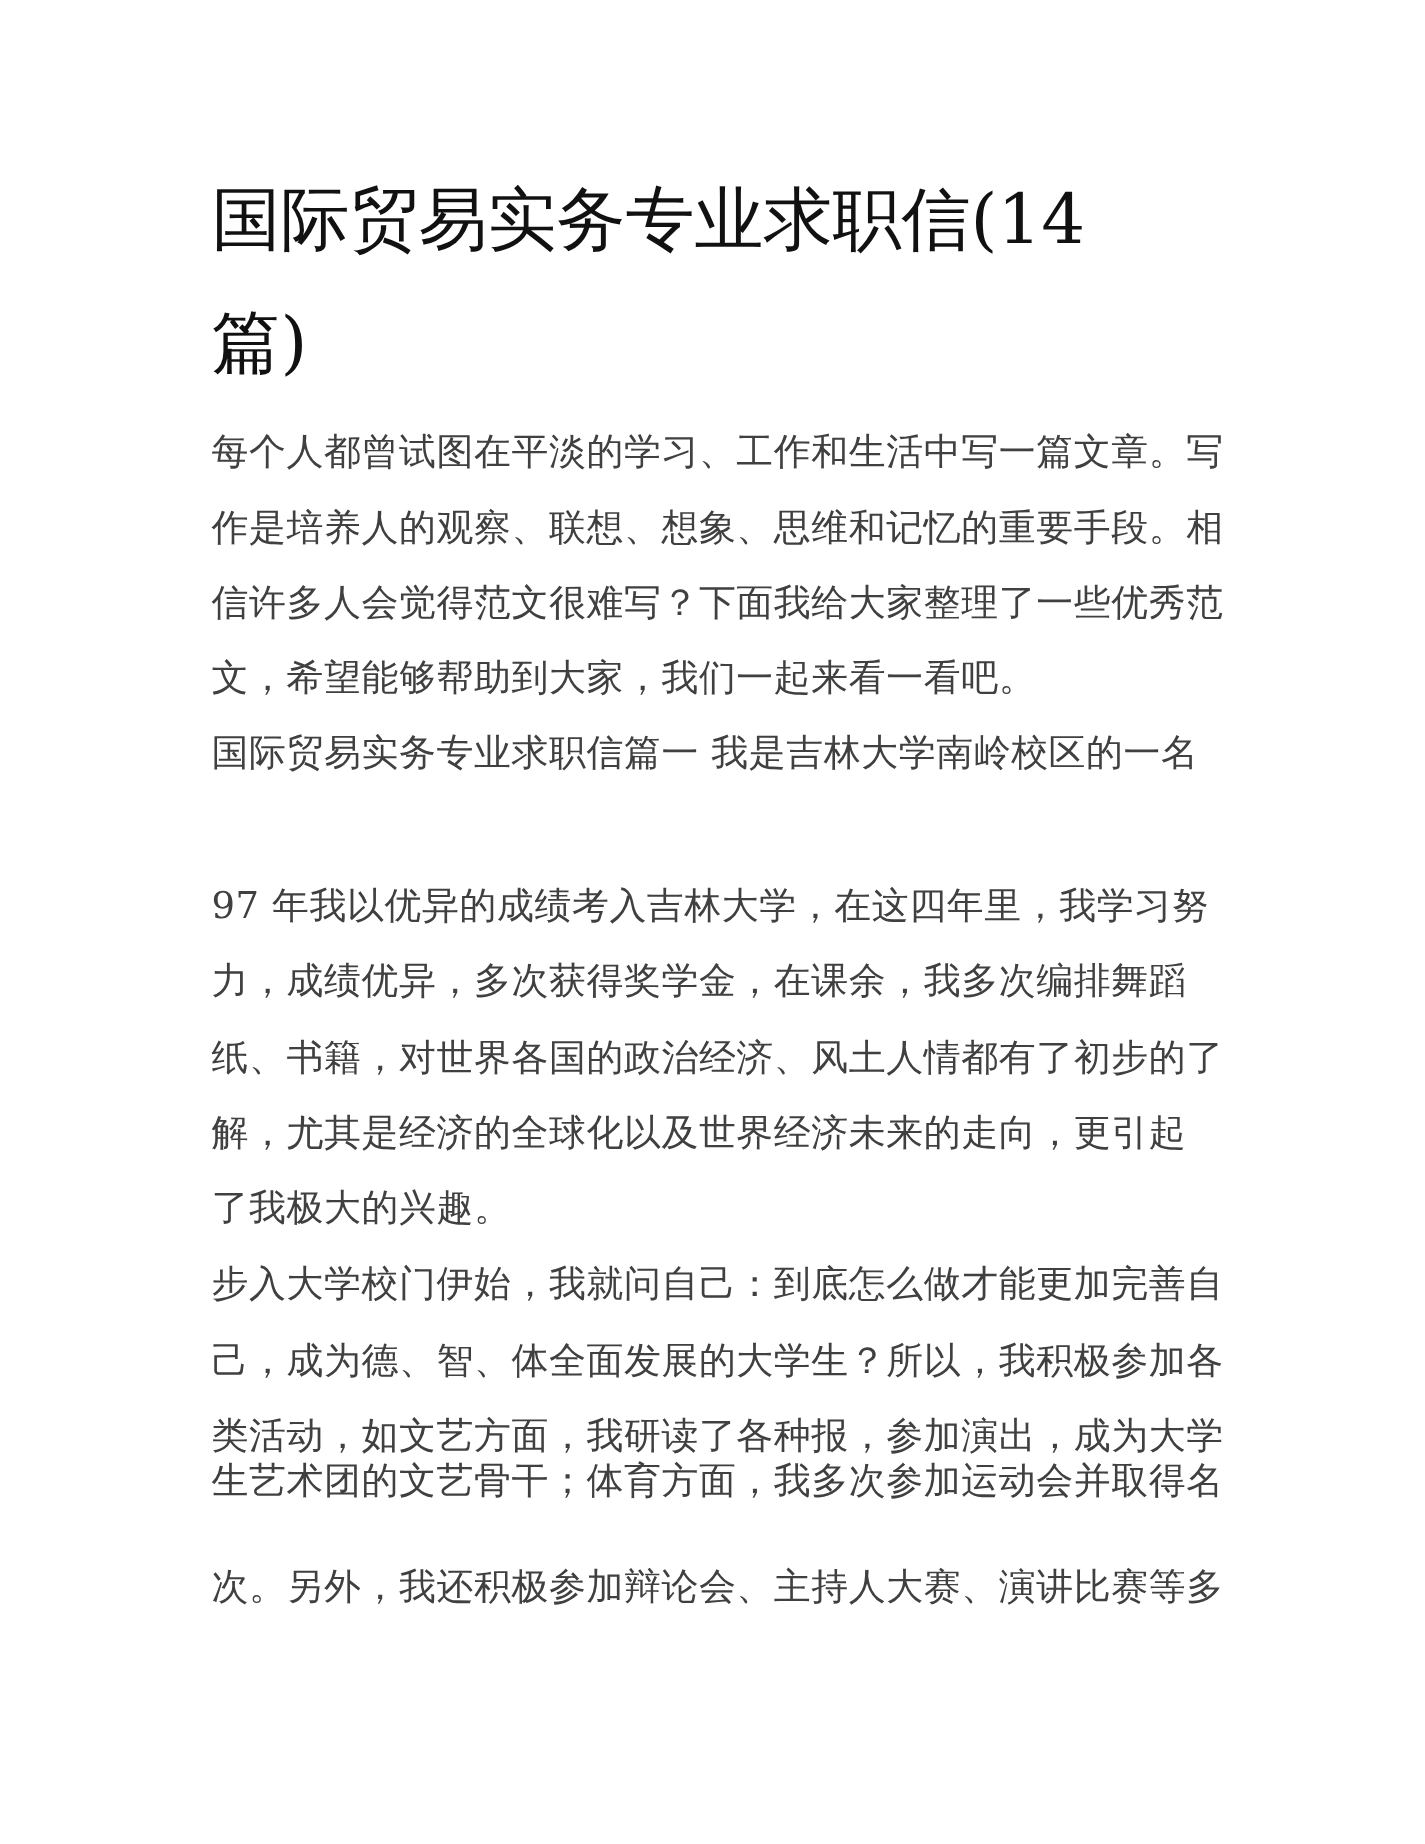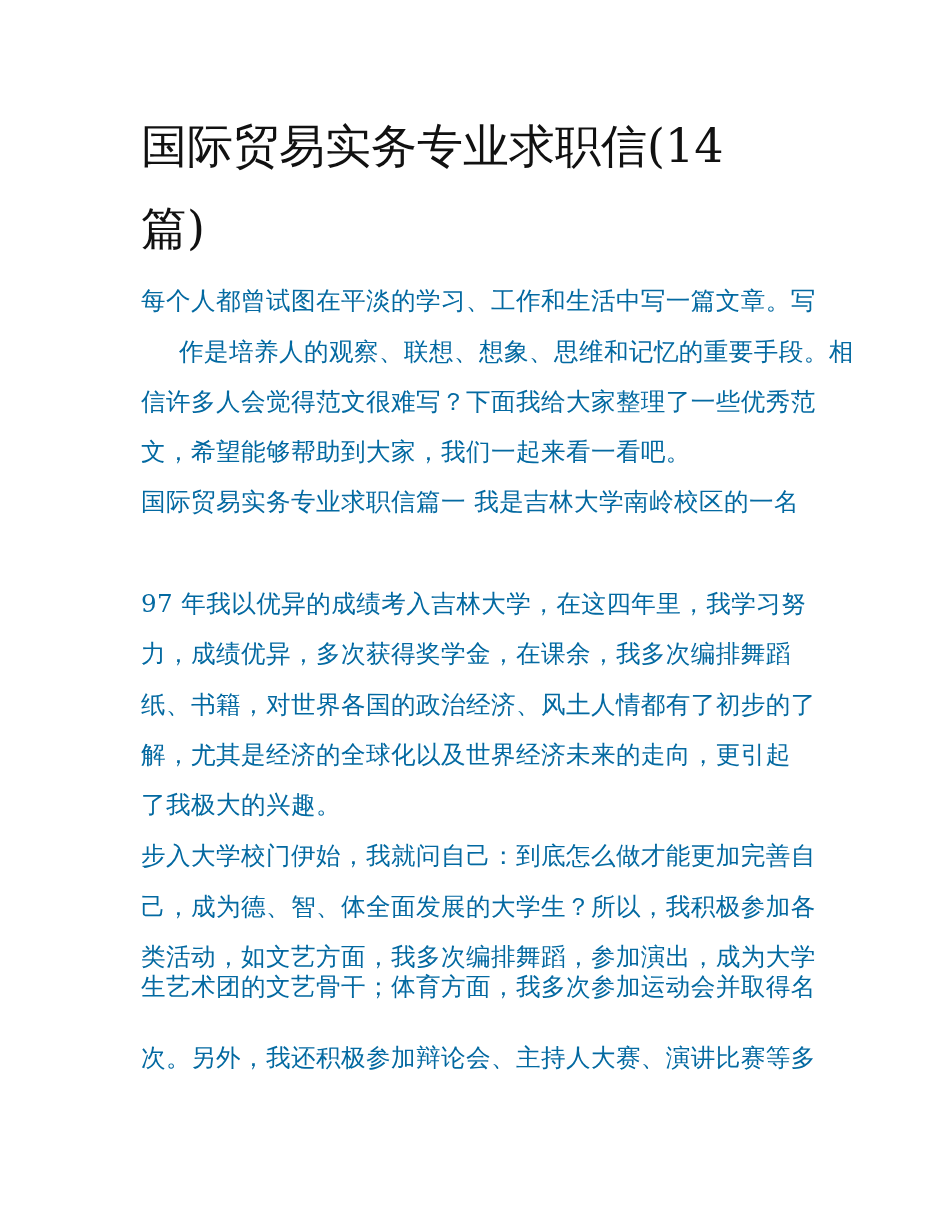--- a/index.html
+++ b/index.html
@@ -31,44 +31,44 @@
       white-space: nowrap;
       letter-spacing: 0px;
       color: #111111;
     }
     .text-line {
       position: absolute;
       left: 141px;
       font-size: 24.6px;
       line-height: 30px;
       white-space: nowrap;
-      color: #0369a1;
+      color: #404040;
       letter-spacing: 0.4px;
     }
   </style>
 </head>
 <body>
 
 <div class="page">
 
   <div class="title-line" style="top:121px;">国际贸易实务专业求职信(14</div>
   <div class="title-line" style="top:203px;">篇)</div>
 
   <div class="text-line" style="top:286px;">每个人都曾试图在平淡的学习、工作和生活中写一篇文章。写</div>
-  <div class="text-line" style="top:337px;margin-left:38px;">作是培养人的观察、联想、想象、思维和记忆的重要手段。相</div>
+  <div class="text-line" style="top:337px;">作是培养人的观察、联想、想象、思维和记忆的重要手段。相</div>
   <div class="text-line" style="top:387px;">信许多人会觉得范文很难写？下面我给大家整理了一些优秀范</div>
   <div class="text-line" style="top:437px;">文，希望能够帮助到大家，我们一起来看一看吧。</div>
 
   <div class="text-line" style="top:487px;">国际贸易实务专业求职信篇一 我是吉林大学南岭校区的一名</div>
 
   <div class="text-line" style="top:589px;">97 年我以优异的成绩考入吉林大学，在这四年里，我学习努</div>
   <div class="text-line" style="top:639px;">力，成绩优异，多次获得奖学金，在课余，我多次编排舞蹈</div>
   <div class="text-line" style="top:690px;">纸、书籍，对世界各国的政治经济、风土人情都有了初步的了</div>
   <div class="text-line" style="top:740px;">解，尤其是经济的全球化以及世界经济未来的走向，更引起</div>
   <div class="text-line" style="top:790px;">了我极大的兴趣。</div>
 
   <div class="text-line" style="top:841px;">步入大学校门伊始，我就问自己：到底怎么做才能更加完善自</div>
   <div class="text-line" style="top:892px;">己，成为德、智、体全面发展的大学生？所以，我积极参加各</div>
-  <div class="text-line" style="top:942px;">类活动，如文艺方面，我多次编排舞蹈，参加演出，成为大学</div>
+  <div class="text-line" style="top:942px;">类活动，如文艺方面，我研读了各种报，参加演出，成为大学</div>
   <div class="text-line" style="top:972px;">生艺术团的文艺骨干；体育方面，我多次参加运动会并取得名</div>
   <div class="text-line" style="top:1043px;">次。另外，我还积极参加辩论会、主持人大赛、演讲比赛等多</div>
 
 </div>
 
 </body></html>

